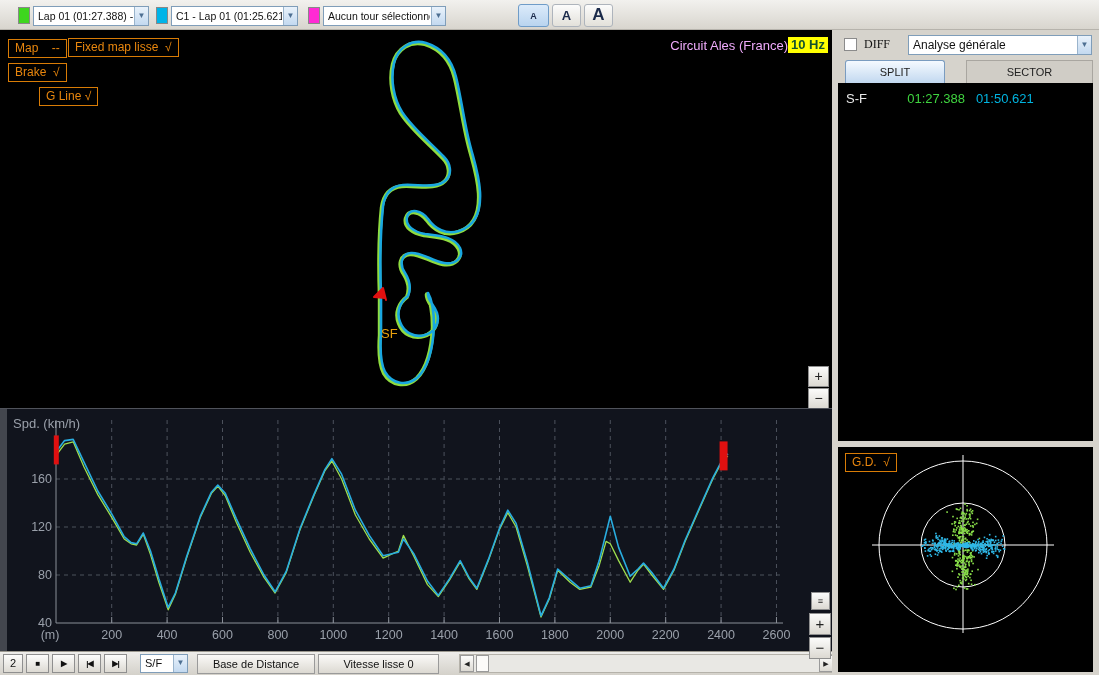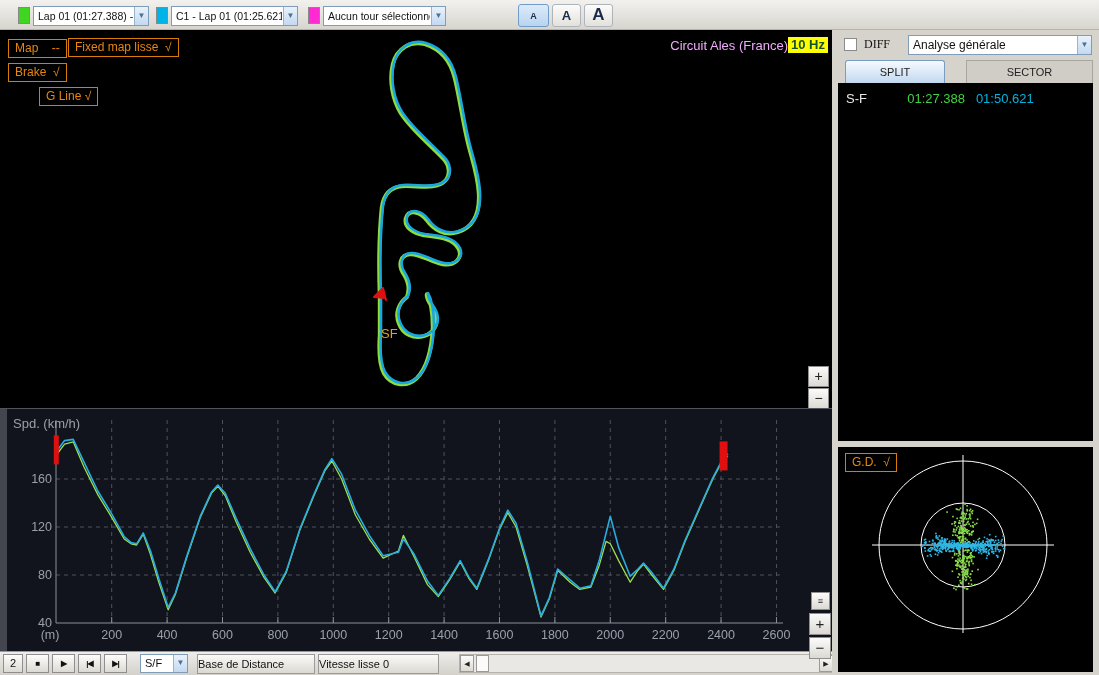--- a/index.html
+++ b/index.html
@@ -37,21 +37,21 @@
   .sidebtn { position:absolute; background:linear-gradient(#fbfbfa,#dcd9d2); border:1px solid #8f8f8f;
              text-align:center; color:#222; z-index:5; }
 
   
   .bottombar { position:absolute; left:0; top:651px; width:832px; height:24px;
                background:linear-gradient(#eeedea,#d4d1ca); border-top:1px solid #9b988f; }
   .bbtn { position:absolute; top:2px; height:19px; background:linear-gradient(#fdfdfc,#dddad3);
           border:1px solid #8f8f8f; font-size:10px; text-align:center; color:#111; }
   .media { font-size:8px; line-height:17px; font-weight:bold; letter-spacing:-1px; }
   .flatbtn { position:absolute; top:2px; height:20px; background:linear-gradient(#fbfaf8,#dcd9d2);
-             border:1px solid #9a9a9a; font-size:11px; line-height:18px; color:#111; }
+             border:1px solid #9a9a9a; font-size:11px; text-align:center; line-height:18px; color:#111; }
   .hscroll-track { position:absolute; left:459px; top:2px; width:375px; height:19px; background:#e9e8e4; border:1px solid #b5b2aa; }
   .scroll-arrow { position:absolute; top:0px; width:14px; height:17px; background:linear-gradient(#fdfdfc,#dddad3);
                   border:1px solid #9a9a9a; font-size:7px; line-height:16px; text-align:center; color:#222; }
   .scroll-thumb { position:absolute; left:16px; top:0px; width:13px; height:17px; background:#fcfbf9; border:1px solid #9a9a9a; }
 
   
   .right-panel { position:absolute; left:832px; top:30px; width:267px; height:645px; background:#d6d3cc; }
   .diff-row { position:absolute; left:12px; top:7px; height:16px; font-size:12px; color:#111; }
   .checkbox { position:absolute; left:0; top:1px; width:13px; height:13px; background:#fff; border:1px solid #8b8b8b; }
   .diff-label { position:absolute; left:20px; top:0;font-family:Liberation Serif, serif; }

